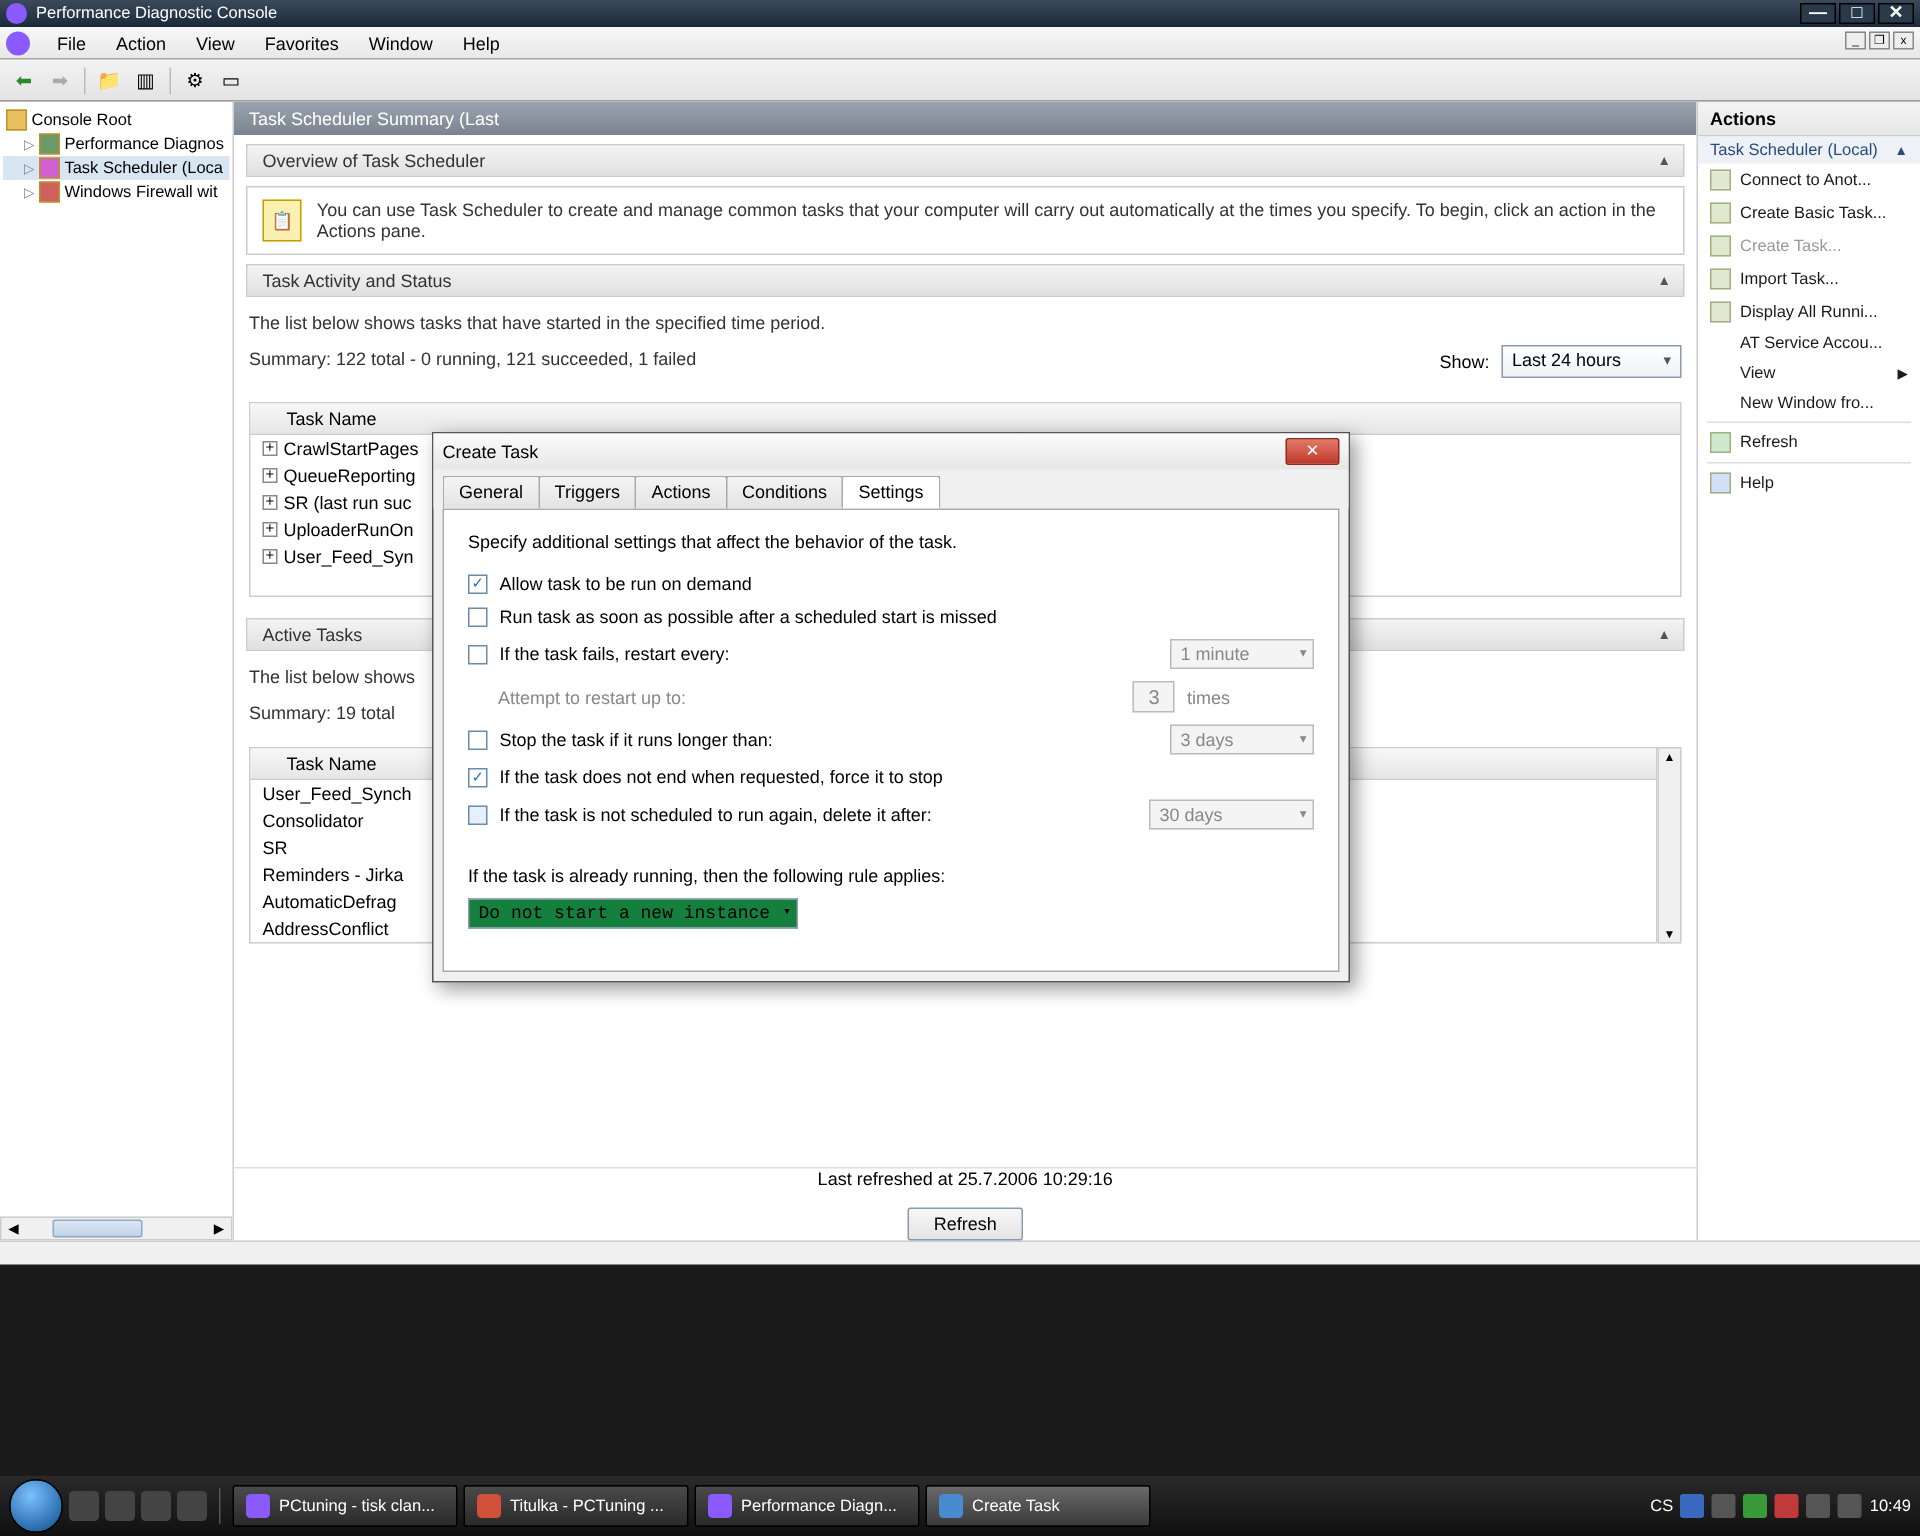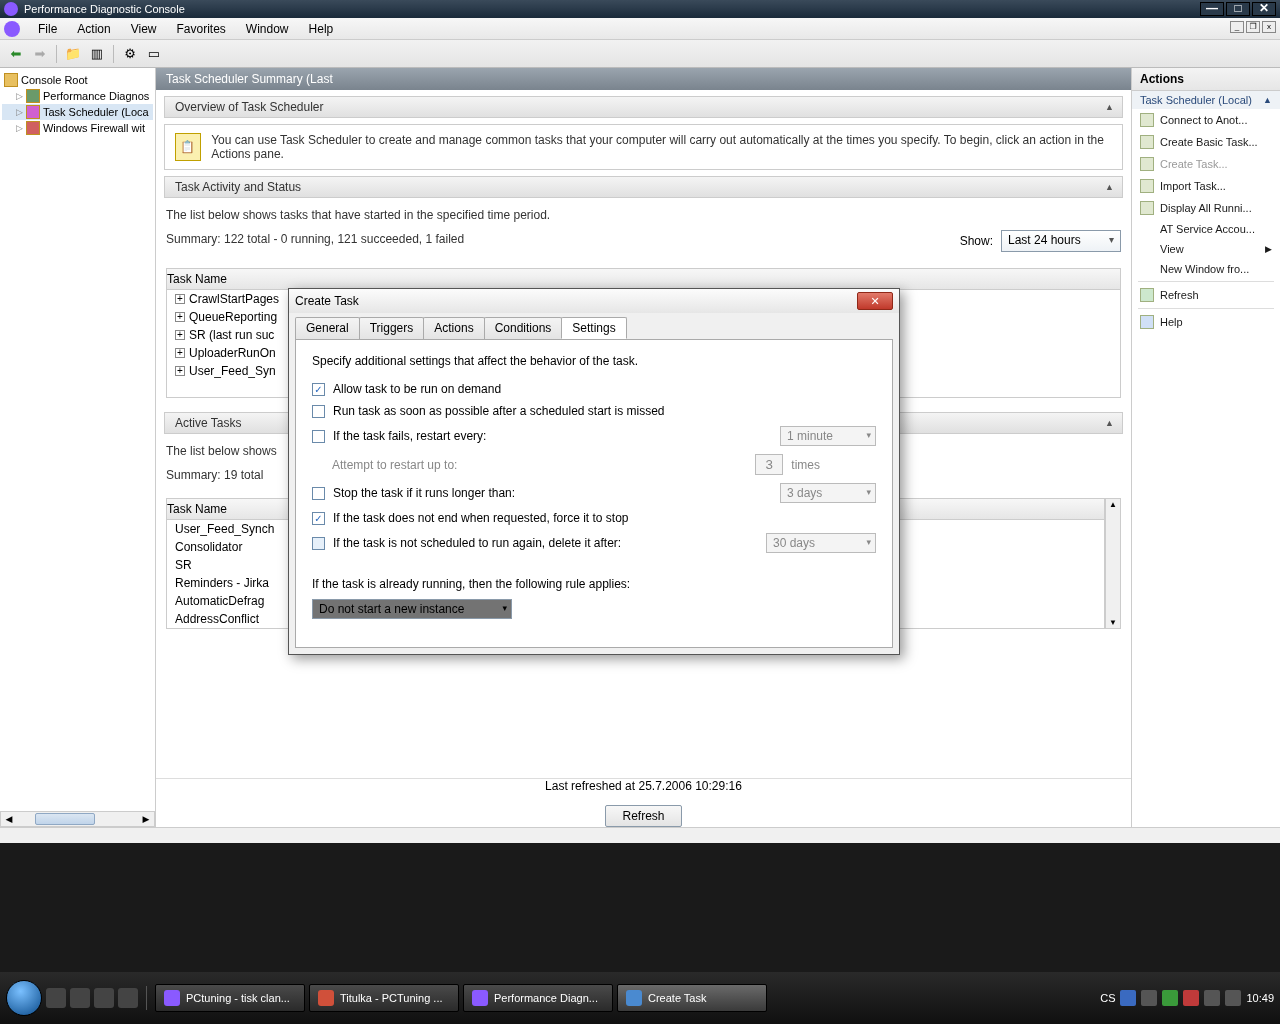--- a/index.html
+++ b/index.html
@@ -39,21 +39,21 @@
 .collapse-caret { position: absolute; right: 8px; top: 5px; font-size: 9px; color: #555; }
 .info-box { display: flex; gap: 10px; border: 1px solid #ccc; padding: 8px 10px; margin: 6px 0 0 0; background: #fff; }
 .info-icon { width: 28px; height: 28px; background: #fbf0b0; border: 1px solid #c0a000; display:flex;align-items:center;justify-content:center; }
 .body-text { padding: 10px; color: #333; }
 .sub-summary { padding: 0 10px 10px; color: #333; }
 .show-row { display: flex; align-items: center; justify-content: flex-end; gap: 8px; padding: 0 10px 8px; margin-top:-26px; }
 .combo { height: 22px; border: 1px solid #8a9aaa; background: linear-gradient(#fff,#eef2f6); padding: 2px 20px 2px 6px; position: relative; min-width: 120px; }
 .combo::after { content:"▾"; position:absolute; right:6px; top:3px; font-size:10px; color:#555; }
 
 .task-table { margin: 8px 10px; border: 1px solid #ccc; }
-.task-th { background: linear-gradient(#f7f7f7,#e6e6e6); border-bottom: 1px solid #ccc; padding: 3px 0; font-size: 12px; }
+.task-th { background: linear-gradient(#f7f7f7,#e6e6e6); border-bottom: 1px solid #ccc; padding: 3px 24px; font-size: 12px; }
 .task-cell { padding: 2px 8px; font-size: 12px; display:flex; align-items:center; gap:4px; }
 .plus { width:10px;height:10px;border:1px solid #888;text-align:center;line-height:8px;font-size:10px; }
 
 .footer-row { margin-top: auto; display: flex; align-items: center; gap: 12px; padding: 0 10px; border-top: 1px solid #ddd; flex-direction: column; }
 .btn { border: 1px solid #8a9aaa; background: linear-gradient(#f7f7f7,#e4e4e4); padding: 3px 16px; border-radius: 2px; font-size: 12px; }
 
 
 .actions-pane { width: 149px; background: #fff; border-left: 1px solid #ccc; display: flex; flex-direction: column; }
 .actions-hdr { background: linear-gradient(#f4f4f4,#e6e6e6); border-bottom: 1px solid #ccc; padding: 4px 8px; font-weight: bold; }
 .actions-sub { background: #eef2f6; padding: 3px 8px; font-size: 11px; color: #2a4a7a; display:flex; align-items:center; justify-content:space-between; }
@@ -79,21 +79,21 @@
 .mini-input { border:1px solid #bbb; background:#f4f4f4; width: 28px; padding: 2px; color:#888; text-align:center; }
 .dialog-buttons { display:flex; justify-content:flex-end; gap: 12px; padding: 8px 14px 12px; }
 .btn.primary { border: 1px solid #3a7ac0; box-shadow: 0 0 2px #6aa0e0; padding: 3px 28px; }
 
 
 .mini-scroll { width: 16px; background:#f0f0f0; border:1px solid #ccc; display:flex; flex-direction:column; align-items:center; }
 .mini-scroll .ar { font-size:8px; padding:1px; }
 .mini-scroll .track { flex:1; }
 
 
-.taskbar { position:absolute; bottom:0; left:0; right:0; height:52px; background: linear-gradient(#2a2a2a,#101010); display:flex; align-items:center; padding: 0 6px; gap: 4px; }
+.taskbar { position:absolute; bottom:0; left:0; right:0; height:40px; background: linear-gradient(#2a2a2a,#101010); display:flex; align-items:center; padding: 0 6px; gap: 4px; }
 .start-orb { width:36px; height:36px; border-radius:50%; background: radial-gradient(circle at 40% 30%, #7ac0ff, #0a4a8a); border: 1px solid #000; }
 .ql { width: 20px; height:20px; background:#444; border-radius:3px; }
 .task-btn { display:flex; align-items:center; gap:6px; background: linear-gradient(#4a4a4a,#2a2a2a); border: 1px solid #000; border-radius: 2px; padding: 3px 8px; color: #fff; font-size: 11px; min-width: 150px; height: 28px; }
 .task-btn.active { background: linear-gradient(#6a6a6a,#3a3a3a); }
 .task-btn .ico { width:16px; height:16px; background:#8a5aff; border-radius:3px; }
 .tray { margin-left:auto; display:flex; align-items:center; gap:5px; color:#fff; font-size:11px; }
 .tray .ti { width:16px; height:16px; background:#555; border-radius:2px; }
 .tray .ti.green{background:#3a9a3a;} .tray .ti.red{background:#c03a3a;} .tray .ti.blue{background:#3a6ac0;}
 
 .outer-scroll { height: 16px; background:#f0f0f0; border-top:1px solid #ccc; }
@@ -358,21 +358,21 @@
     </div>
     <div class="dlg-row">
       <span class="chk" style="background:#e6f0fa;"></span>
       <span>If the task is not scheduled to run again, delete it after:</span>
       <span style="flex:1"></span>
       <div class="mini-combo" style="min-width:110px;"><span>30  days</span></div>
     </div>
 
     <div style="margin-top:24px;">If the task is already running, then the following rule applies:</div>
     <div class="dlg-row">
-      <div class="mini-combo" style="background:#737373;color:#000;border-color:#8a9aaa;min-width:200px;">
+      <div class="mini-combo" style="background:#15803d;color:#000;border-color:#8a9aaa;min-width:200px;font-family:Liberation Mono, monospace;">
         <span>Do not start a new instance</span>
       </div>
     </div>
   </div>
 </div>
 
 <div class="taskbar">
   <div class="start-orb"></div>
   <div class="ql"></div>
   <div class="ql"></div>

